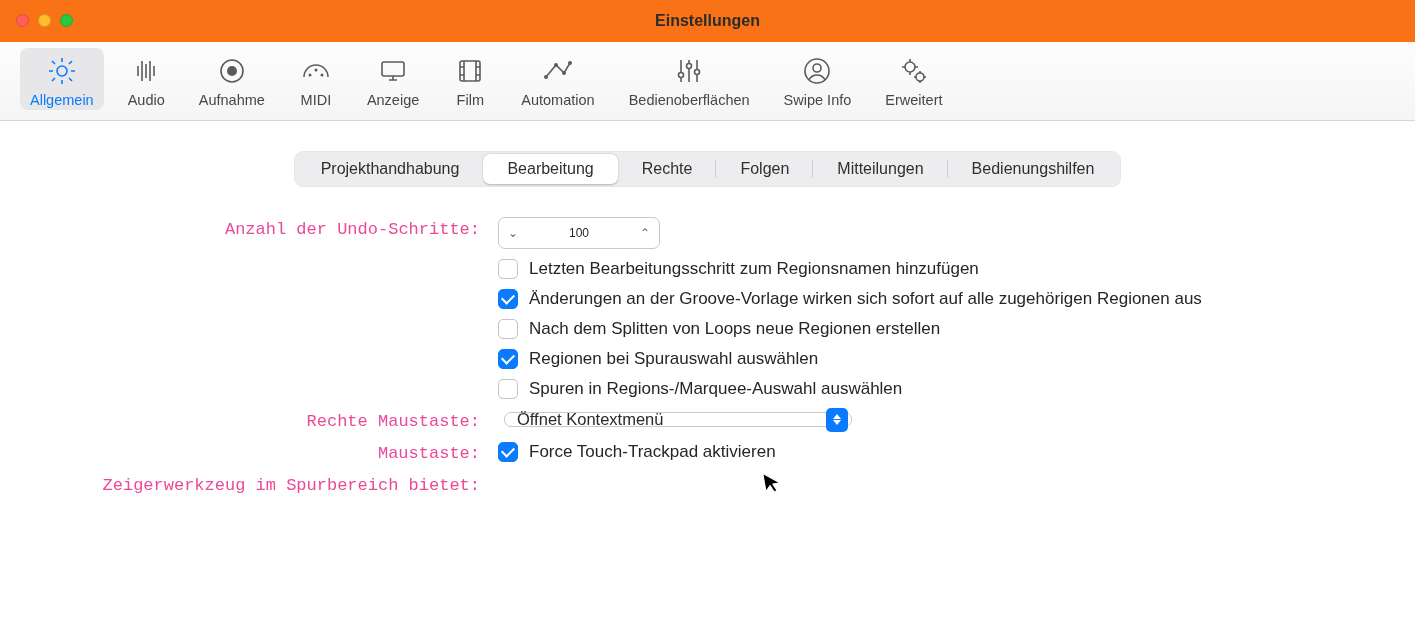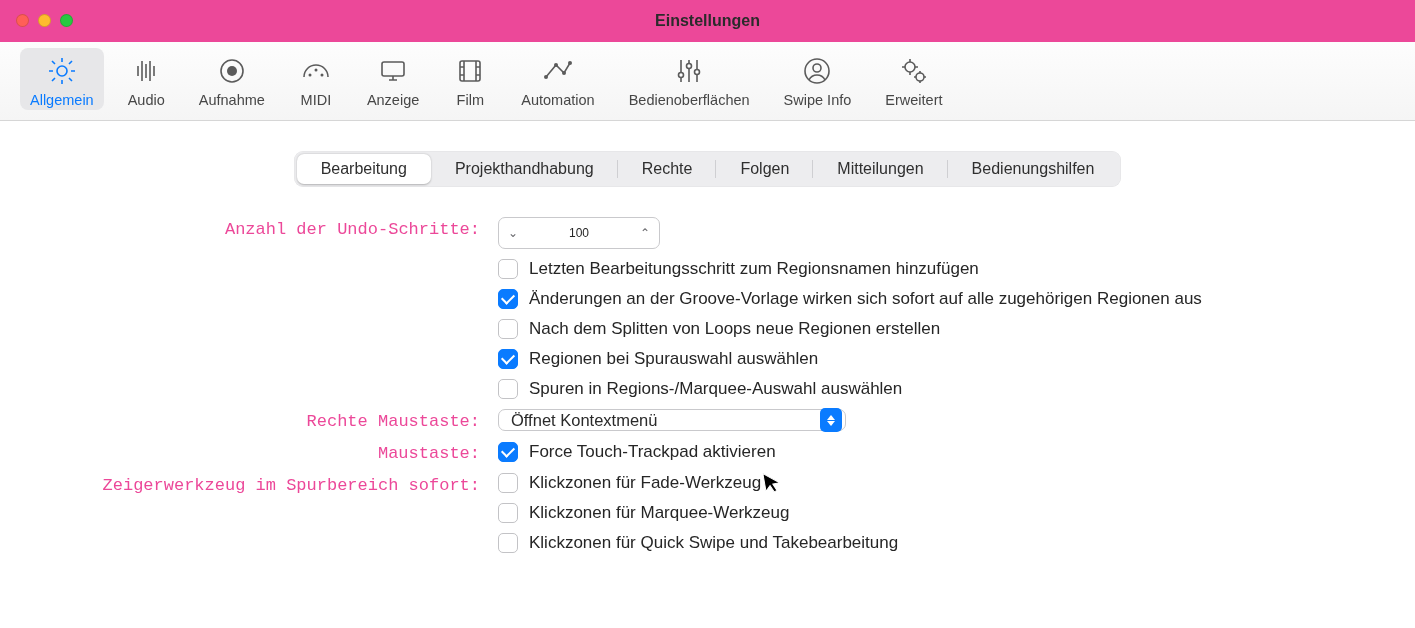--- a/index.html
+++ b/index.html
@@ -12,21 +12,21 @@
     color: #262626;
   }
 
   
   .titlebar {
     position: relative;
     height: 42px;
     display: flex;
     align-items: center;
     border-bottom: 1px solid rgba(0,0,0,0);
-    background: #ec4899;
+    background: #f97316;
   }
   .traffic-lights {
     display: flex;
     gap: 9px;
     margin-left: 16px;
   }
   .traffic-dot {
     width: 13px; height: 13px; border-radius: 50%;
     border: 0.5px solid rgba(0,0,0,.15);
   }
@@ -166,28 +166,29 @@
     border-left:2.5px solid #fff;
     border-bottom:2.5px solid #fff;
     transform:rotate(-45deg) translate(1px,-1px);
   }
 
   .popup {
     display:inline-flex;
     align-items:center;
     justify-content:space-between;
     width: 348px;
-    height:22px;
+    height:15px;
     border:1px solid #c9c9cc;
     border-radius:7px;
     padding: 0 3px 0 12px;
     background:#fff;
     font-size:16.5px;
     color:#2a2a2a;
     cursor:default;
+    margin-left:6px;
   }
   .popup .arrows{
     width:22px; height:24px;
     background:#0a7bff;
     border-radius:5px;
     display:flex; flex-direction:column; align-items:center; justify-content:center;
     gap:1px;
   }
   .popup .arrows::before,
   .popup .arrows::after{
@@ -328,22 +329,22 @@
         </svg>
     </span>
     <span>Erweitert</span>
   </div>
 
 </div>
 
 <div class="content">
 
   <div class="segmented">
+    <div class="seg-item">Projekthandhabung</div>
     <div class="seg-item active">Bearbeitung</div>
-    <div class="seg-item">Projekthandhabung</div>
     <div class="seg-item">Rechte</div>
     <div class="seg-item">Folgen</div>
     <div class="seg-item">Mitteilungen</div>
     <div class="seg-item">Bedienungshilfen</div>
   </div>
 
   <div class="form">
 
     <div class="lbl">Anzahl der Undo-Schritte:</div>
     <div>
@@ -387,35 +388,21 @@
     </div>
 
     <div class="lbl">Maustaste:</div>
     <div>
       <label class="chk">
         <span class="box checked"></span>
         <span>Force Touch-Trackpad aktivieren</span>
       </label>
     </div>
 
-    <div class="lbl">Zeigerwerkzeug im Spurbereich sofort:</div>
-    <div class="stack">
-      <label class="chk">
-        <span class="box"></span>
-        <span>Klickzonen für Fade-Werkzeug</span>
-      </label>
-      <label class="chk">
-        <span class="box"></span>
-        <span>Klickzonen für Marquee-Werkzeug</span>
-      </label>
-      <label class="chk">
-        <span class="box"></span>
-        <span>Klickzonen für Quick Swipe und Takebearbeitung</span>
-      </label>
-    </div>
+    <div class="lbl">Zeigerwerkzeug im Spurbereich bietet:</div>
 
   </div>
 </div>
 
 <div class="cursor-img">
   <svg width="20" height="24" viewBox="0 0 20 24">
       <path d="M2 2 L2 20 L7 15 L10 22 L13 21 L10 14 L17 14 Z" fill="#000" stroke="#fff" stroke-width="1"></path>
     </svg>
 </div>
 

